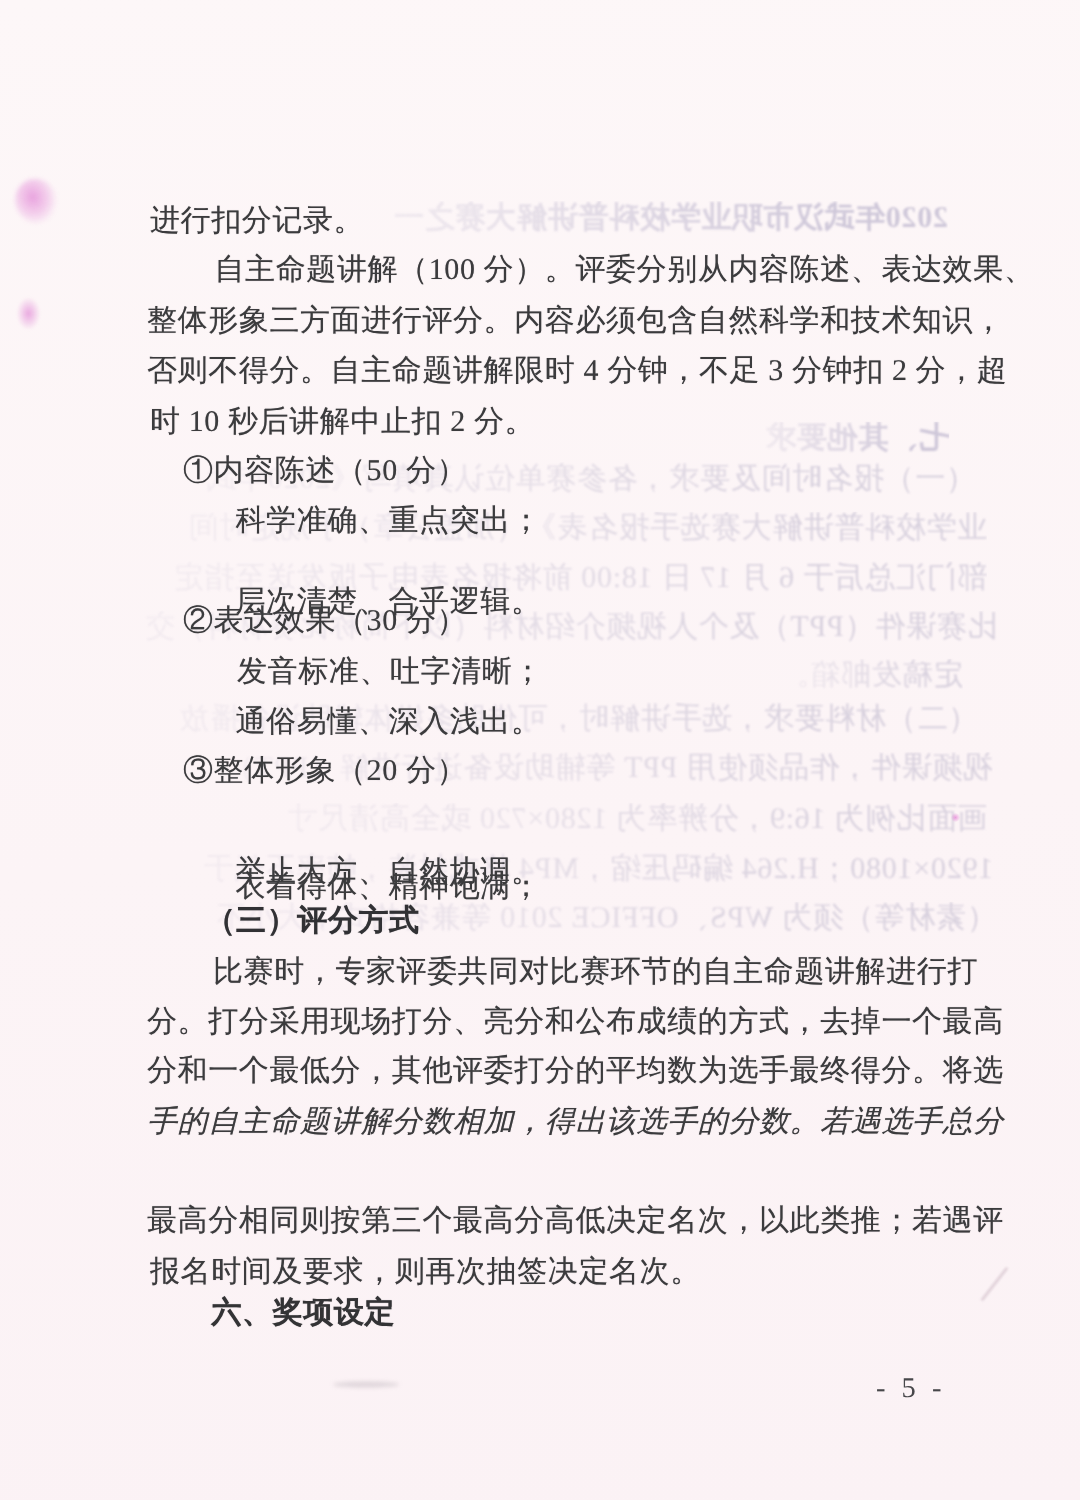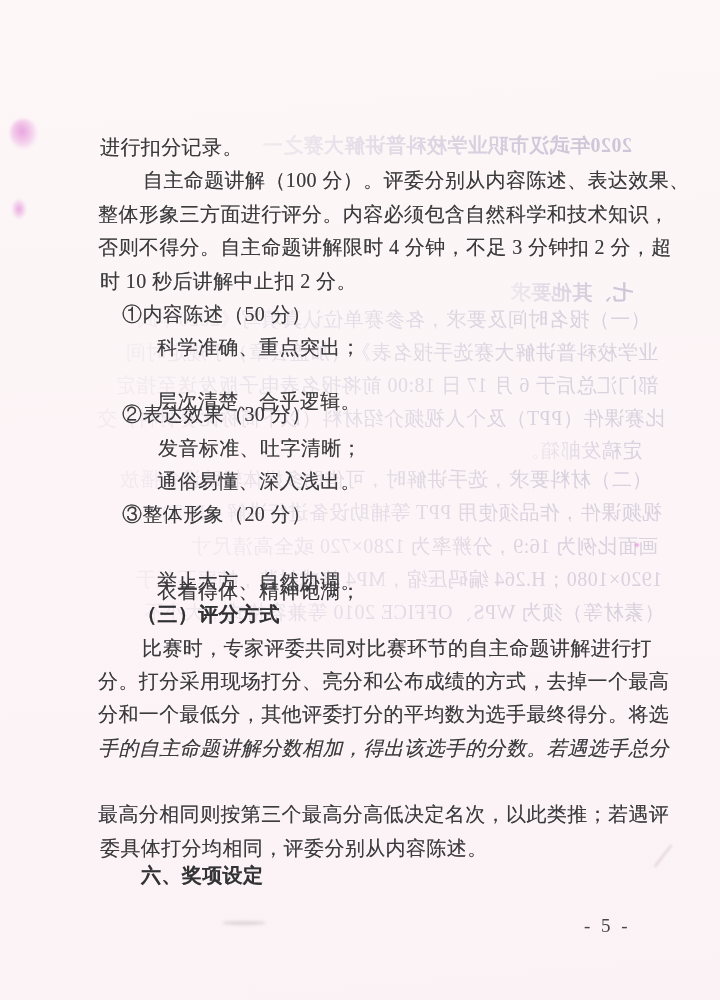--- a/index.html
+++ b/index.html
@@ -93,21 +93,21 @@
   <div class="line" style="left:157px;top:470px;">通俗易懂、深入浅出。</div>
   <div class="line" style="left:122px;top:503px;">③整体形象（20 分）</div>
   <div class="line" style="left:157px;top:537px;margin-top:43px;">衣着得体、精神饱满；</div>
   <div class="line" style="left:157px;top:570px;">举止大方、自然协调。</div>
   <div class="line bold" style="left:137px;top:603px;">（三）评分方式</div>
   <div class="line" style="left:142px;top:637px;">比赛时，专家评委共同对比赛环节的自主命题讲解进行打</div>
   <div class="line" style="left:98px;top:670px;">分。打分采用现场打分、亮分和公布成绩的方式，去掉一个最高</div>
   <div class="line" style="left:98px;top:703px;">分和一个最低分，其他评委打分的平均数为选手最终得分。将选</div>
   <div class="line" style="left:98px;top:737px;font-style:italic;">手的自主命题讲解分数相加，得出该选手的分数。若遇选手总分</div>
   <div class="line" style="left:98px;top:803px;">最高分相同则按第三个最高分高低决定名次，以此类推；若遇评</div>
-  <div class="line" style="left:100px;top:837px;">委具体打分均相同，评委分别从内容陈述。</div>
+  <div class="line" style="left:100px;top:837px;">报名时间及要求，则再次抽签决定名次。</div>
   <div class="line gothic" style="left:141px;top:864px;">六、奖项设定</div>
 
   <div class="page-number">- 5 -</div>
 
   <div class="smudge smudge-1"></div>
   <div class="smudge smudge-2"></div>
   <div class="smudge smudge-dot"></div>
   <div class="scratch-1"></div>
   <div class="scratch-2"></div>
 

